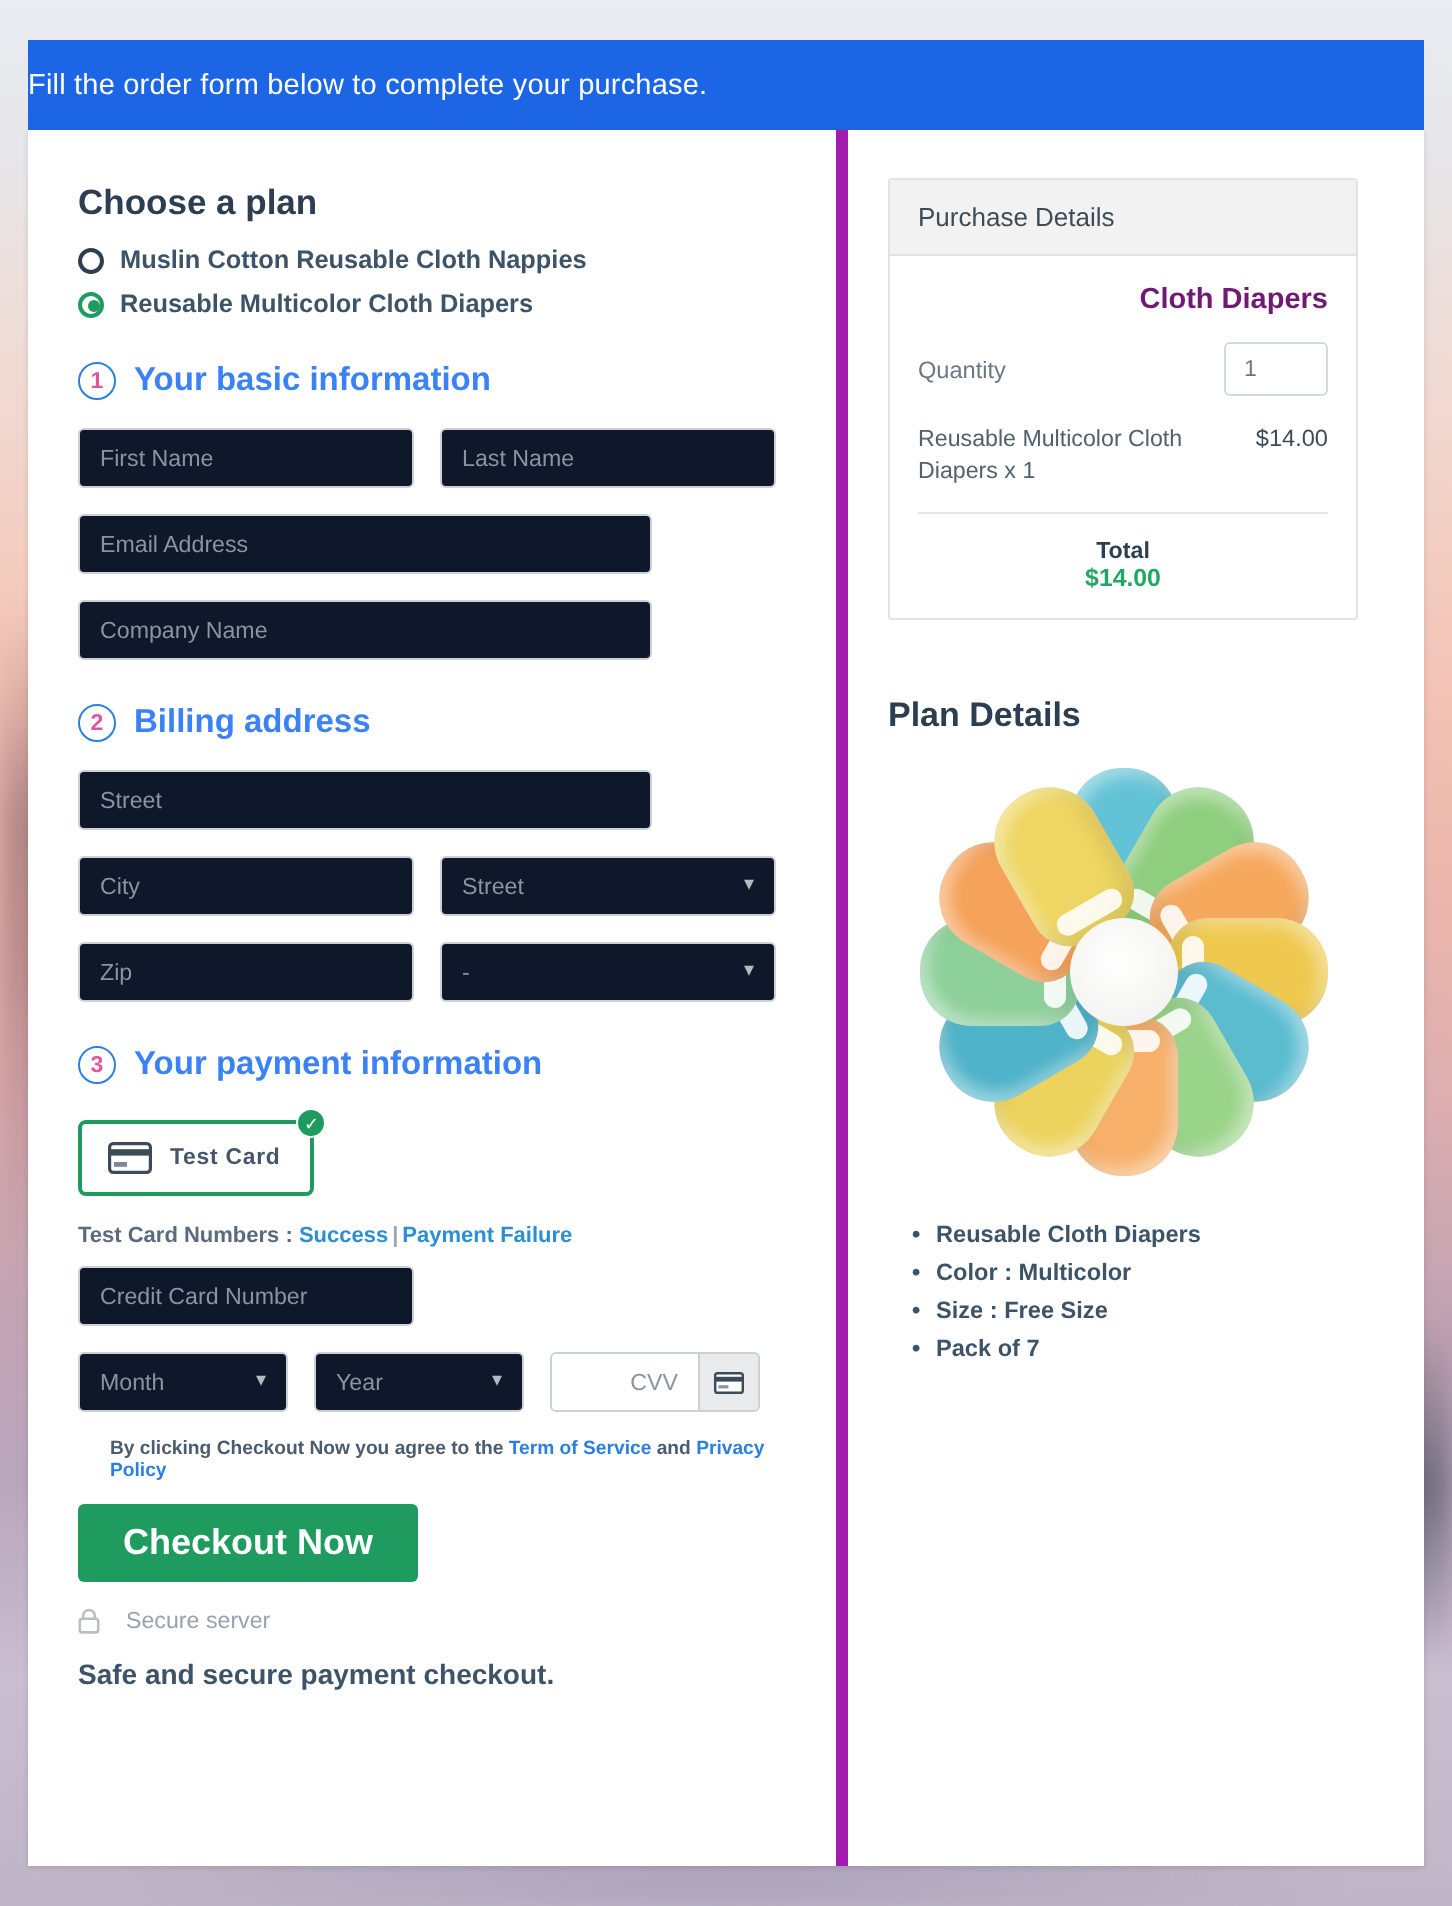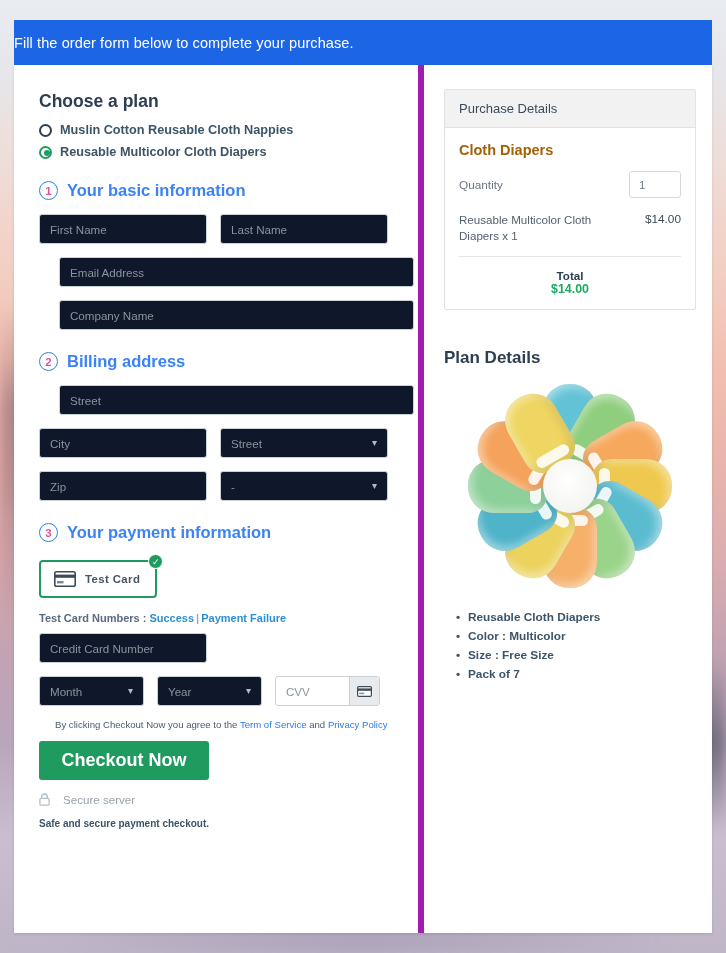--- a/index.html
+++ b/index.html
@@ -56,21 +56,21 @@
     box-shadow: 0 1px 3px rgba(0,0,0,0.12);
   }
 
   .col-left {
     width: 410px;
     border-right: 6px solid #a21caf;
     padding: 26px 23px 0 25px;
   }
   .col-right {
     flex: 1;
-    padding: 24px 16px 0 20px;
+    padding: 24px 33px 0 20px;
   }
 
   h2.section-title {
     font-size: 17.5px;
     font-weight: bold;
     color: #2c3e50;
     margin: 0 0 11px 0;
   }
 
   
@@ -138,21 +138,21 @@
     border-radius: 3px;
     background: #0f172a;
     display: flex;
     align-items: center;
     padding: 0 10px;
     font-size: 11.6px;
     color: #8a949d;
     flex: 1;
   }
   .fld.w-half { width: 168px; flex: none; }
-  .fld.w-full { width: 355px; flex: none; margin-left: 20px; }
+  .fld.w-full { width: 287px; flex: none; }
   .fld.w-ccn { width: 168px; flex: none; }
   .sel {
     justify-content: space-between;
   }
   .chev {
     color: #b3bbc2;
     font-size: 10px;
     line-height: 1;
   }
   .triple { display: flex; gap: 13px; margin-bottom: 13px; }
@@ -164,20 +164,21 @@
     border-radius: 3px;
     display: flex;
     align-items: center;
     overflow: hidden;
   }
   .cvvwrap .cvvtext {
     flex: 1;
     padding: 0 10px;
     font-size: 11.6px;
     color: #8a949d;
+    text-align: right;
   }
   .cvvwrap .cvvicon {
     width: 30px; height: 100%;
     background: #e9eaec;
     border-left: 1px solid #ccd1d6;
     display: flex;
     align-items: center;
     justify-content: center;
   }
 
@@ -216,21 +217,21 @@
     font-size: 11px;
     font-weight: bold;
     color: #5a6b7d;
     margin-bottom: 9px;
   }
   .testnums a { color: #2b8fd4; text-decoration: none; }
   .testnums .sep { color: #9aa6b1; margin: 0 2px; }
 
   .terms {
     font-size: 9.6px;
-    font-weight: normal;
+    font-weight: bold;
     color: #4a5c6e;
     margin: 12px 0 11px 0;
     padding-left: 16px;
   }
   .terms a { color: #2b7fe0; text-decoration: none; }
 
   .checkout-btn {
     width: 170px; height: 39px;
     background: #1f9b5f;
     border: none;
@@ -246,43 +247,44 @@
   }
   .secure {
     display: flex;
     align-items: center;
     gap: 13px;
     margin: 13px 0 12px 0;
     font-size: 11.6px;
     color: #98a2ab;
   }
   .safe-note {
-    font-size: 10px;
+    font-size: 14px;
     font-weight: bold;
     color: #3d5468;
   }
 
   
   .purchase-box {
     border: 1px solid #e2e2e2;
     border-radius: 2px;
   }
   .purchase-head {
     background: #f2f2f2;
     border-bottom: 1px solid #e2e2e2;
     padding: 11px 14px;
     font-size: 13px;
     color: #3d4b59;
   }
   .purchase-inner { padding: 14px 14px 13px 14px; }
   .prod-name {
     font-size: 14.5px;
     font-weight: bold;
-    color: #a16207;
+    color: #701a75;
     margin-bottom: 13px;
+    text-align: right;
   }
   .qty-row {
     display: flex;
     align-items: center;
     justify-content: space-between;
     margin-bottom: 14px;
   }
   .qty-label { font-size: 11.8px; color: #6b7884; }
   .qty-input {
     width: 52px; height: 27px;

